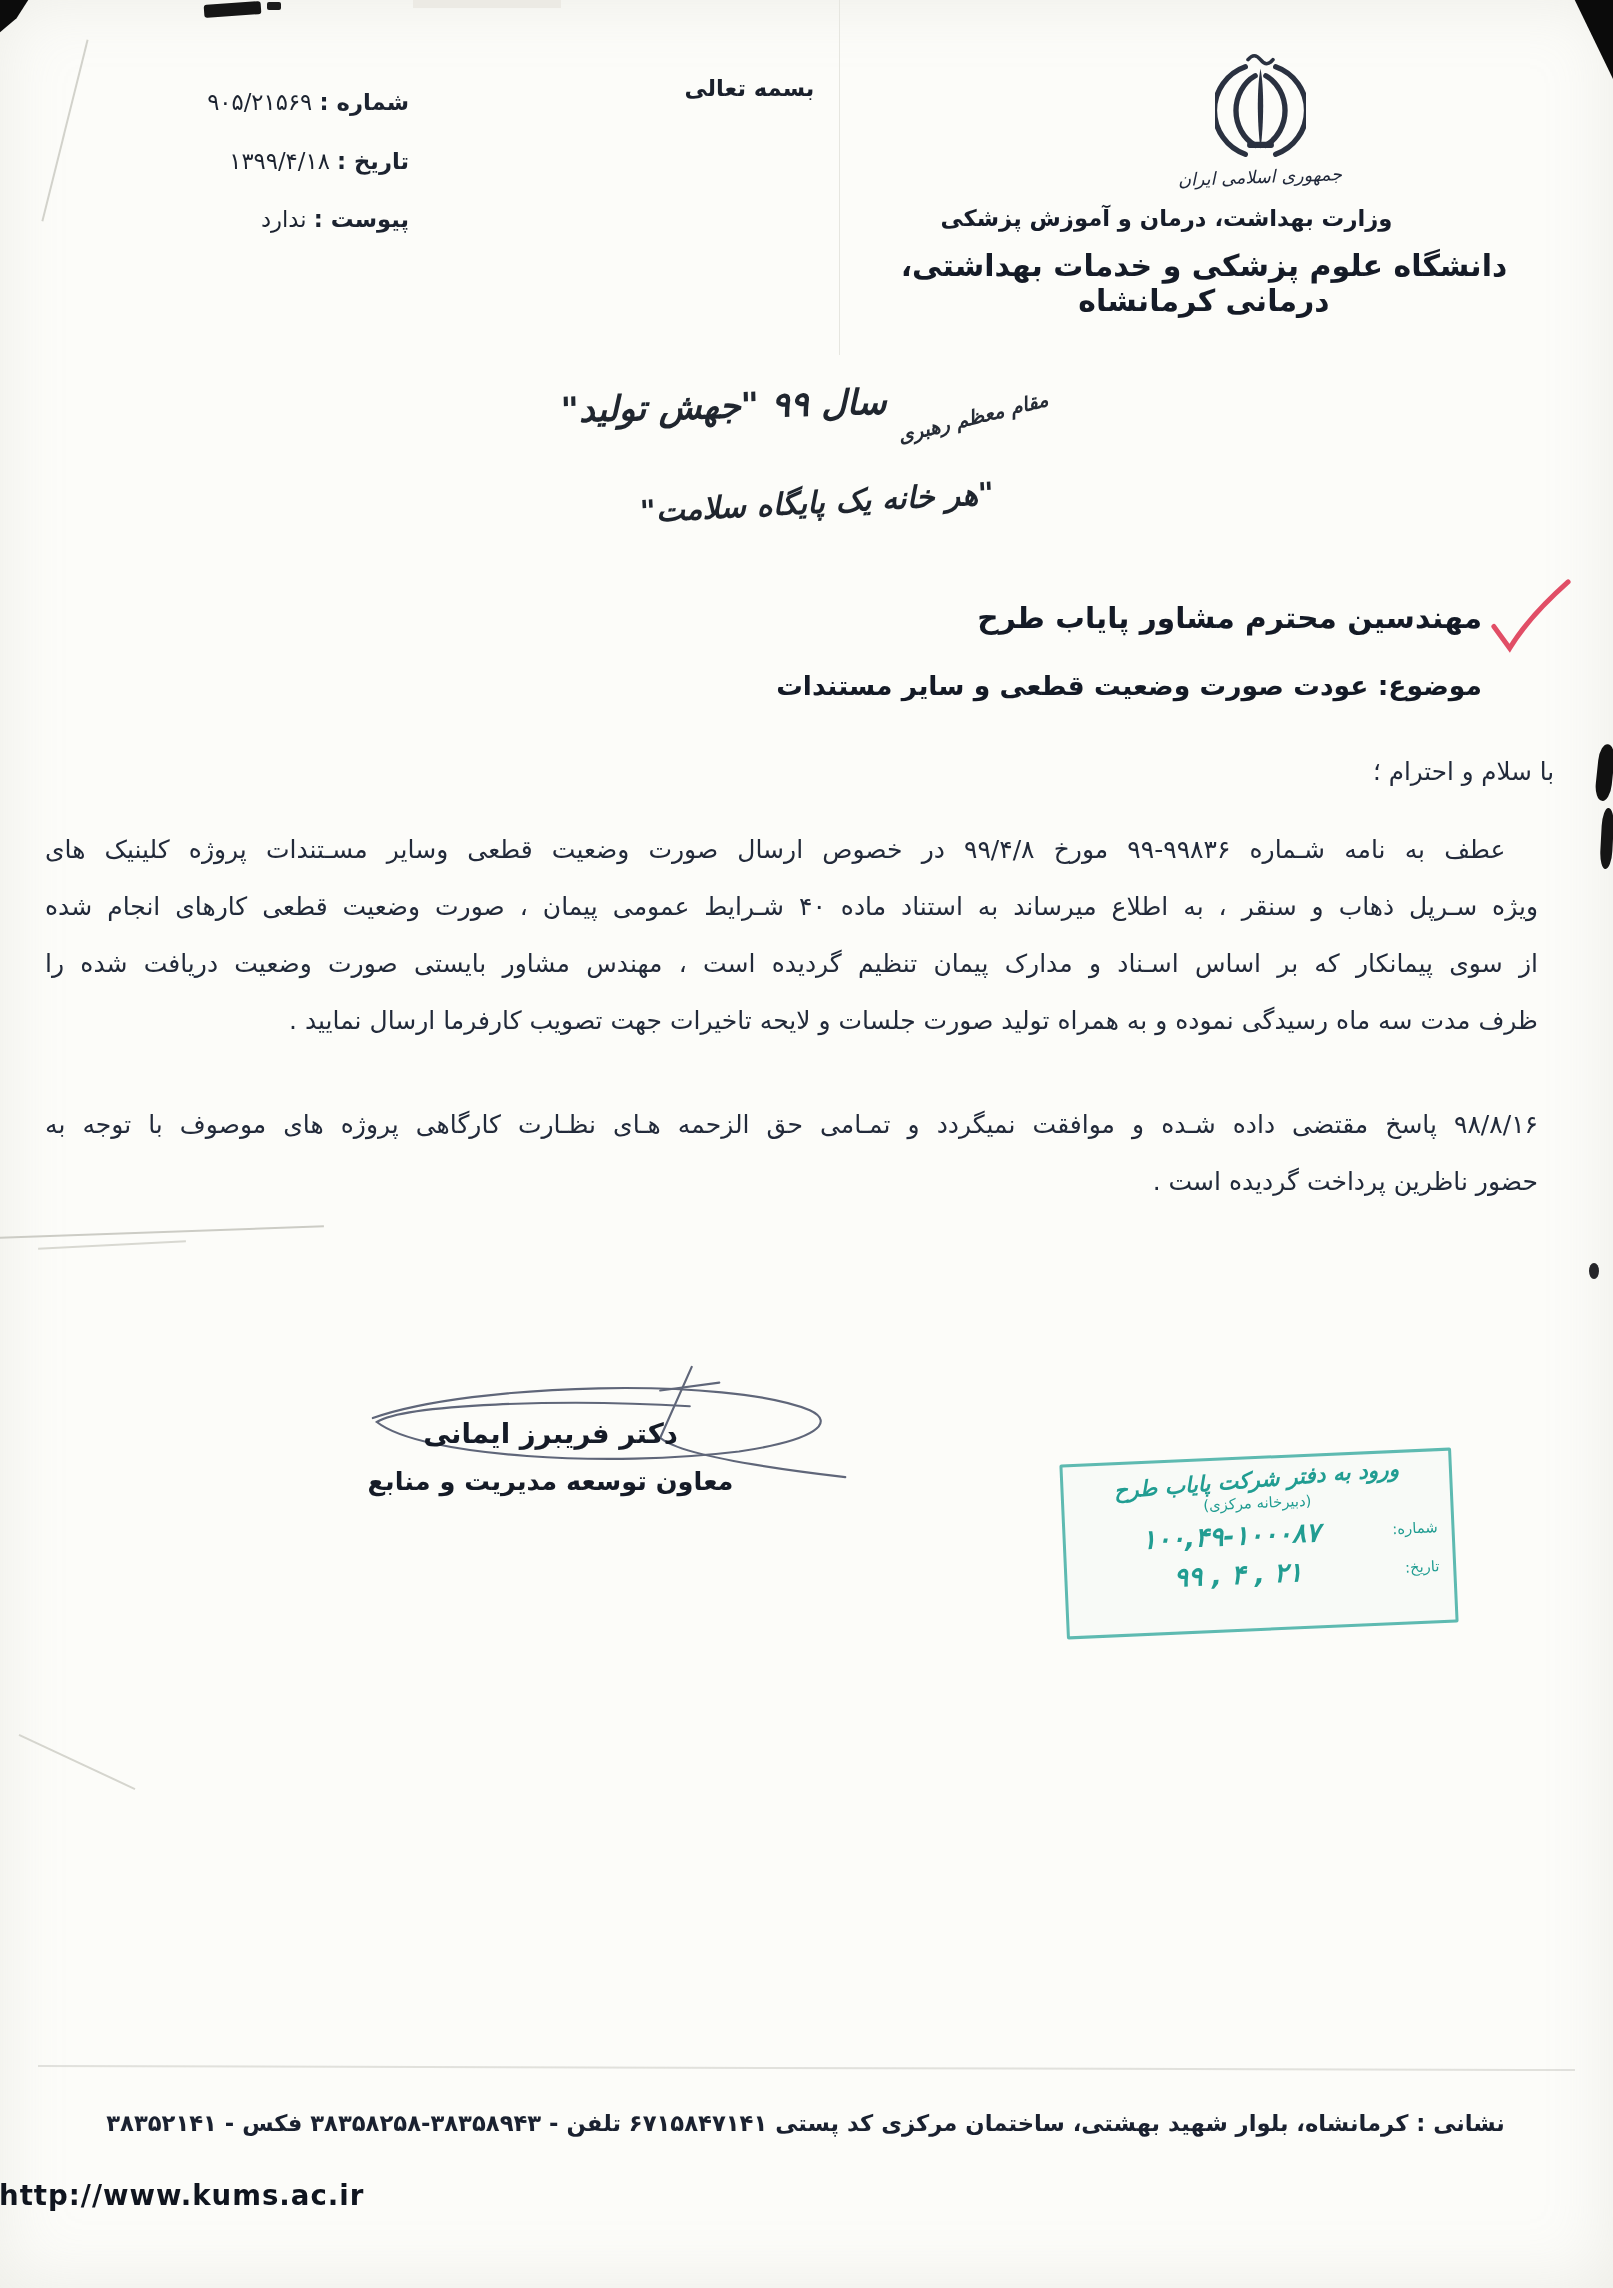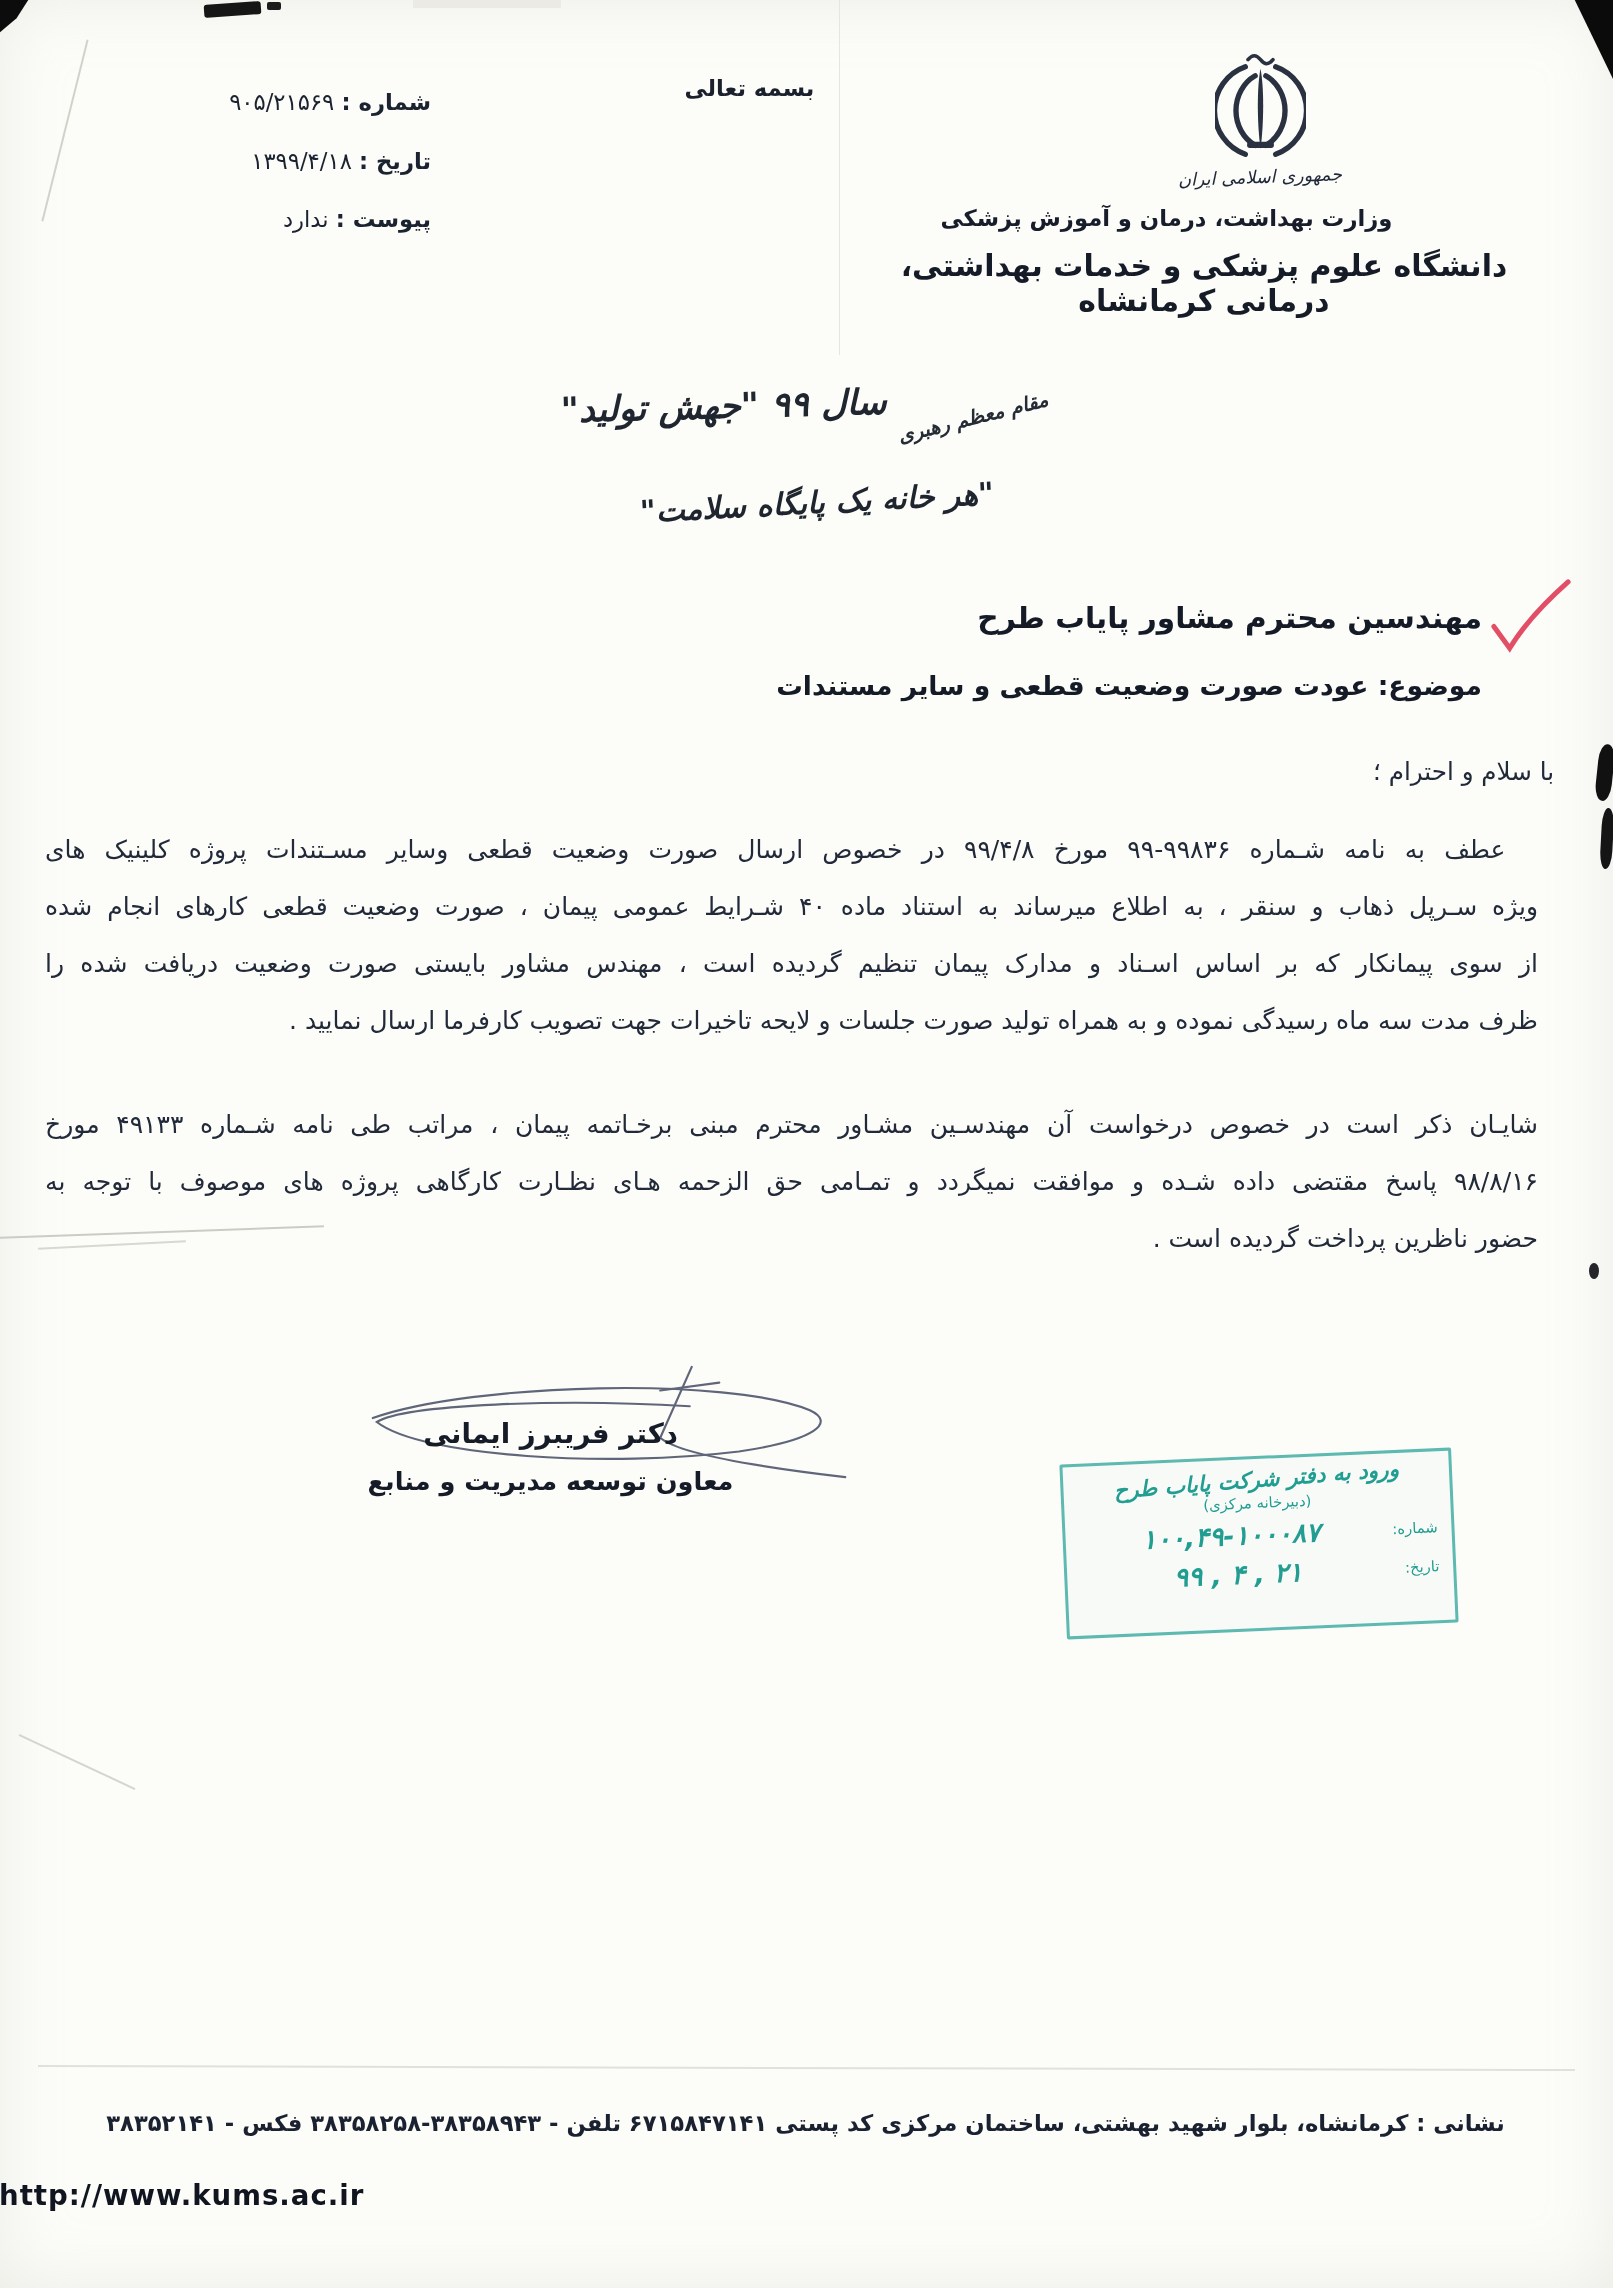--- a/index.html
+++ b/index.html
@@ -8,21 +8,21 @@
     background:#fcfcf9;
     box-shadow:inset 0 0 69px rgba(175,175,160,.20);
     overflow:hidden;
     font-family:"DejaVu Sans", sans-serif;
     direction:rtl;
     color:#232b3c;
   }
   .abs{position:absolute;}
 
   
-  .meta-block{left:112px; top:89px; width:320px; font-size:22.7px; color:#1c2330;}
+  .meta-block{left:90px; top:89px; width:320px; font-size:22.7px; color:#1c2330;}
   .meta-row{margin-bottom:32.5px; text-align:right; white-space:nowrap;}
   .meta-row .lbl{font-weight:bold;}
 
   
   .besmele{left:652px; top:75px; width:197px; text-align:center; font-weight:bold; font-size:22.7px; color:#1a202c;}
 
   
   .emblem{left:1216px; top:49px; width:91px; height:116px;}
   .emblem svg{width:100%; height:100%;}
   .emblem-caption{left:1123px; top:167px; width:276px; text-align:center; font-size:17.7px; font-style:italic; transform:rotate(-2deg); color:#20283a; letter-spacing:1px;}
@@ -149,21 +149,20 @@
   <div class="abs subject">موضوع: عودت صورت وضعیت قطعی و سایر مستندات</div>
 
   <div class="abs salutation">با سلام و احترام ؛</div>
 
   <div class="abs body-text">
     <div class="jline indent1">عطف به نامه شـماره ۹۹۸۳۶-۹۹ مورخ ۹۹/۴/۸ در خصوص ارسال صورت وضعیت قطعی وسایر مسـتندات پروژه کلینیک های</div>
     <div class="jline">ویژه سـرپل ذهاب و سنقر ، به اطلاع میرساند به استناد ماده ۴۰ شـرایط عمومی پیمان ، صورت وضعیت قطعی کارهای انجام شده</div>
     <div class="jline">از سوی پیمانکار که بر اساس اسـناد و مدارک پیمان تنظیم گردیده است ، مهندس مشاور بایستی صورت وضعیت دریافت شده را</div>
     <div class="lastline">ظرف مدت سه ماه رسیدگی نموده و به همراه تولید صورت جلسات و لایحه تاخیرات جهت تصویب کارفرما ارسال نمایید .</div>
     <div class="para-gap"></div>
-    <div class="jline">شایـان ذکر است در خصوص درخواست آن مهندسـین مشـاور محترم مبنی برخـاتمه پیمان ، مراتب طی نامه شـماره ۴۹۱۳۳ مورخ</div>
     <div class="jline">۹۸/۸/۱۶ پاسخ مقتضی داده شـده و موافقت نمیگردد و تمـامی حق الزحمه هـای نظـارت کارگاهی پروژه های موصوف با توجه به</div>
     <div class="lastline">حضور ناظرین پرداخت گردیده است .</div>
   </div>
 
   <div class="abs sig-scribble">
     <svg viewBox="0 0 505 135" fill="none" stroke="#39415a" stroke-width="2.2" stroke-linecap="round">
       <path d="M8,58 C110,22 370,16 452,50 C478,62 460,80 380,92 C250,108 58,98 12,62 C40,44 200,38 330,46"></path>
       <path d="M332,6 L300,78 C320,96 420,110 488,118"></path>
       <path d="M300,30 L360,22"></path>
     </svg>

